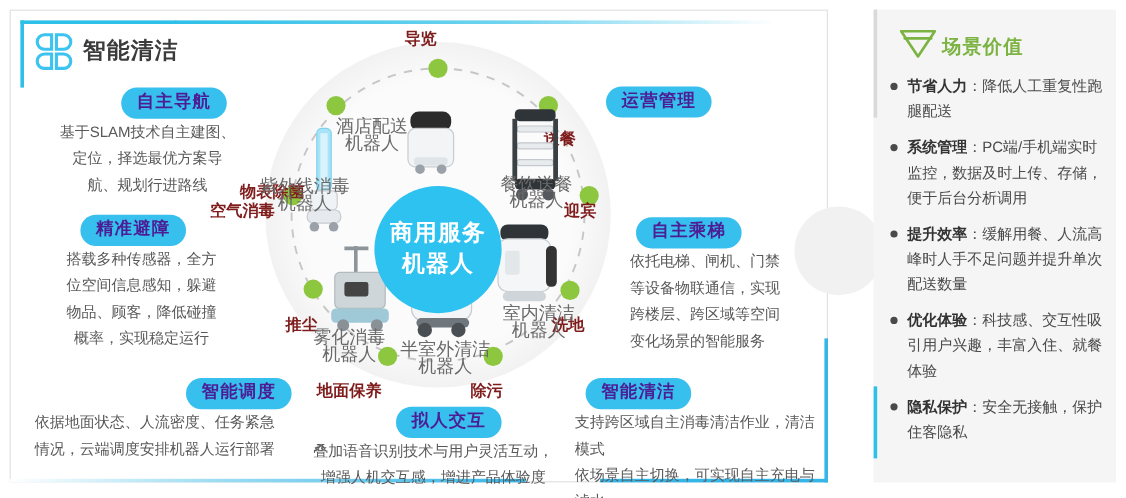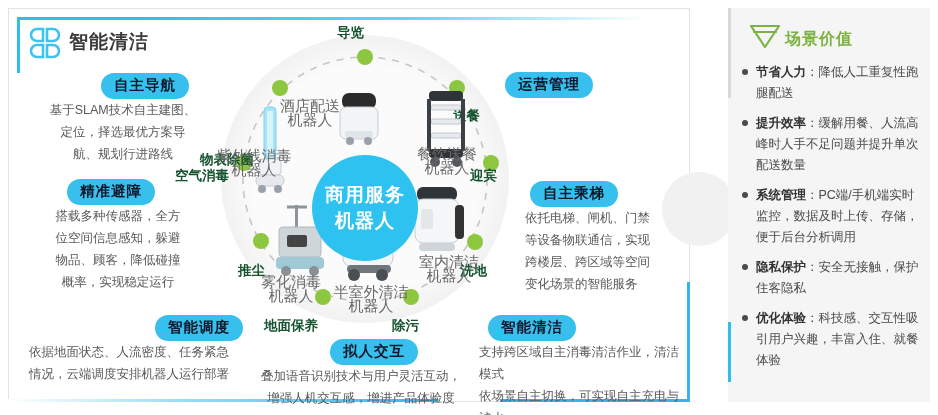--- a/index.html
+++ b/index.html
@@ -50,21 +50,21 @@
   .logo { position: absolute; left: 18px; top: 16px; width: 36px; height: 36px; }
   .hdr-title {
     position: absolute; left: 60px; top: 20px;
     font-size: 19px; font-weight: bold; color: #3b3b3b; letter-spacing: 1px;
   }
 
   
   .badge { position: absolute; }
   .badge .pill {
     position: relative; display: inline-block;
-    background: #37c0ee; color: #0f172a;
+    background: #37c0ee; color: #4c1d95;
     font-size: 14.5px; font-weight: bold; letter-spacing: 1px;
     padding: 4px 13px 5px 13px;
     border-radius: 13px;
     white-space: nowrap;
     line-height: 17px;
   }
   .desc {
     position: absolute;
     font-size: 12.5px; color: #595959; line-height: 22px;
     text-align: center; white-space: pre-line;
@@ -78,21 +78,21 @@
     background: radial-gradient(circle at 50% 50%, #fbfbfb 55%, #f1f1f1 72%, #f7f7f7 85%, #ffffff 100%);
   }
   .core {
     position: absolute; left: 97px; top: 128px; width: 106px; height: 106px;
     border-radius: 50%; background: #2ec2f0;
     color: #fff; font-weight: bold; font-size: 19px; line-height: 26px;
     display: flex; align-items: center; justify-content: center; text-align: center;
     white-space: pre-line; letter-spacing: 1px;
   }
   .ring-label {
-    position: absolute; font-size: 13.5px; font-weight: bold; color: #14532d;
+    position: absolute; font-size: 13.5px; font-weight: bold; color: #7f1d1d;
     white-space: nowrap;
   }
   .node {
     position: absolute; width: 16px; height: 16px; border-radius: 50%;
     background: #8dc63f;
   }
   .rbt-label {
     position: absolute; font-size: 15px; color: #6a6a6a; line-height: 14px;
     text-align: center; white-space: pre-line;
   }
@@ -309,30 +309,30 @@
       <span class="rp-title">场景价值</span>
     </div>
 
     <div class="rp-list">
       <div class="rp-item">
         <span class="dot"></span>
         <span class="txt"><b>节省人力</b><span>：</span><span>降低人工重复性跑腿配送</span></span>
       </div>
       <div class="rp-item">
         <span class="dot"></span>
+        <span class="txt"><b>系统管理</b><span>：</span><span>PC端/手机端实时监控，数据及时上传、存储，便于后台分析调用</span></span>
+      </div>
+      <div class="rp-item">
+        <span class="dot"></span>
         <span class="txt"><b>提升效率</b><span>：</span><span>缓解用餐、人流高峰时人手不足问题并提升单次配送数量</span></span>
       </div>
       <div class="rp-item">
         <span class="dot"></span>
-        <span class="txt"><b>系统管理</b><span>：</span><span>PC端/手机端实时监控，数据及时上传、存储，便于后台分析调用</span></span>
+        <span class="txt"><b>优化体验</b><span>：</span><span>科技感、交互性吸引用户兴趣，丰富入住、就餐体验</span></span>
       </div>
       <div class="rp-item">
         <span class="dot"></span>
         <span class="txt"><b>隐私保护</b><span>：</span><span>安全无接触，保护住客隐私</span></span>
       </div>
-      <div class="rp-item">
-        <span class="dot"></span>
-        <span class="txt"><b>优化体验</b><span>：</span><span>科技感、交互性吸引用户兴趣，丰富入住、就餐体验</span></span>
-      </div>
     </div>
   </div>
 
 </div>
 
 </body></html>

